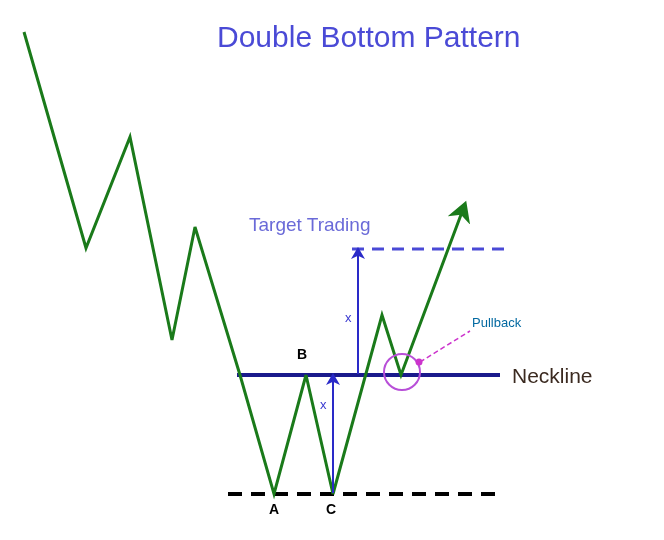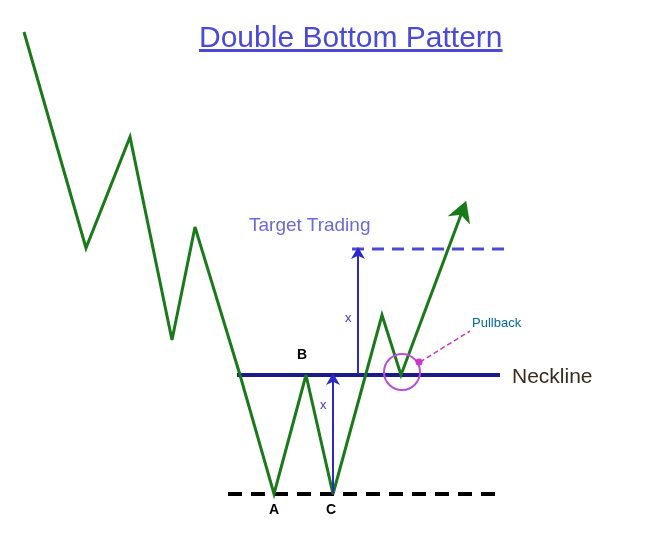--- a/index.html
+++ b/index.html
@@ -85,21 +85,21 @@
 
     <line x1="358" y1="374" x2="358" y2="253" stroke="#2a2ac8" stroke-width="2" marker-end="url(#blue-arrow)"></line>
 
     <circle cx="402" cy="372" r="18" fill="none" stroke="#b84fd8" stroke-width="2"></circle>
 
     <line x1="420" y1="362" x2="470" y2="331" stroke="#cc33cc" stroke-width="1.5" stroke-dasharray="5 3"></line>
     <circle cx="419" cy="362" r="3.5" fill="#cc33cc"></circle>
 
   </svg>
 
-  <div class="txt title-text" style="left:199px; top:22px;text-decoration:underline;">Double Bottom Pattern</div>
+  <div class="txt title-text" style="left:217px; top:22px;">Double Bottom Pattern</div>
 
   <div class="txt neckline-text" style="left:512px; top:365px;">Neckline</div>
 
   <div class="txt target-text" style="left:249px; top:215px;">Target Trading</div>
 
   <div class="txt pullback-text" style="left:472px; top:316px;">Pullback</div>
 
   <div class="txt point-label" style="left:269px; top:502px;">A</div>
 
   <div class="txt point-label" style="left:297px; top:347px;">B</div>

